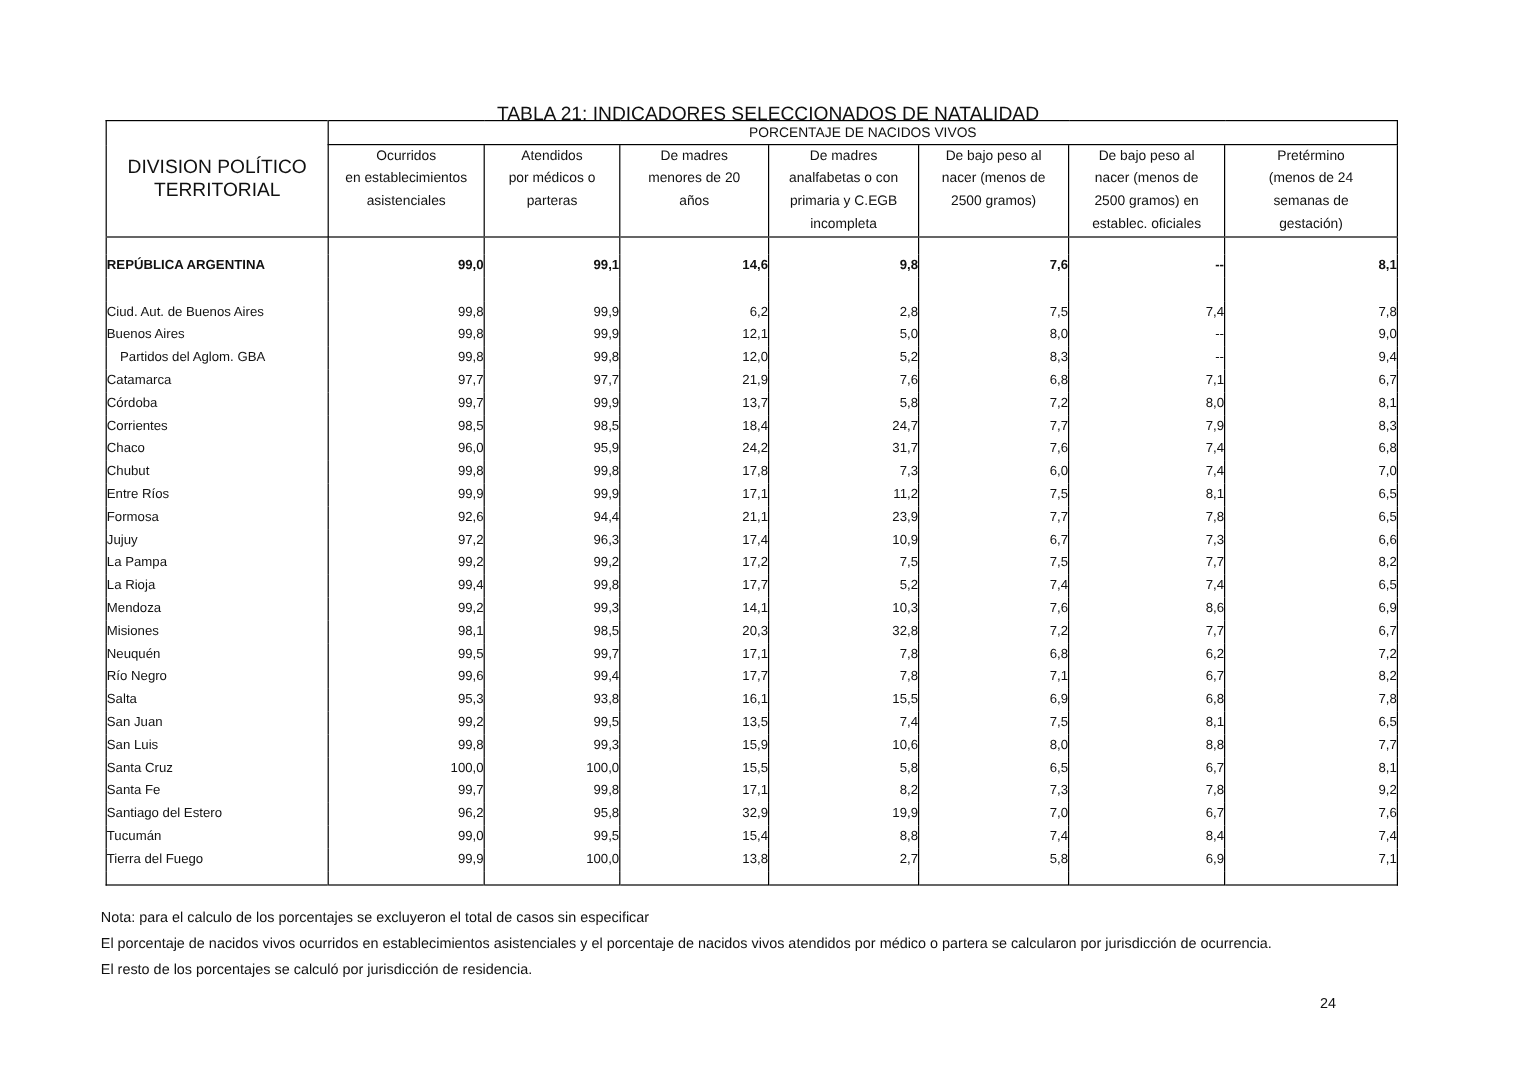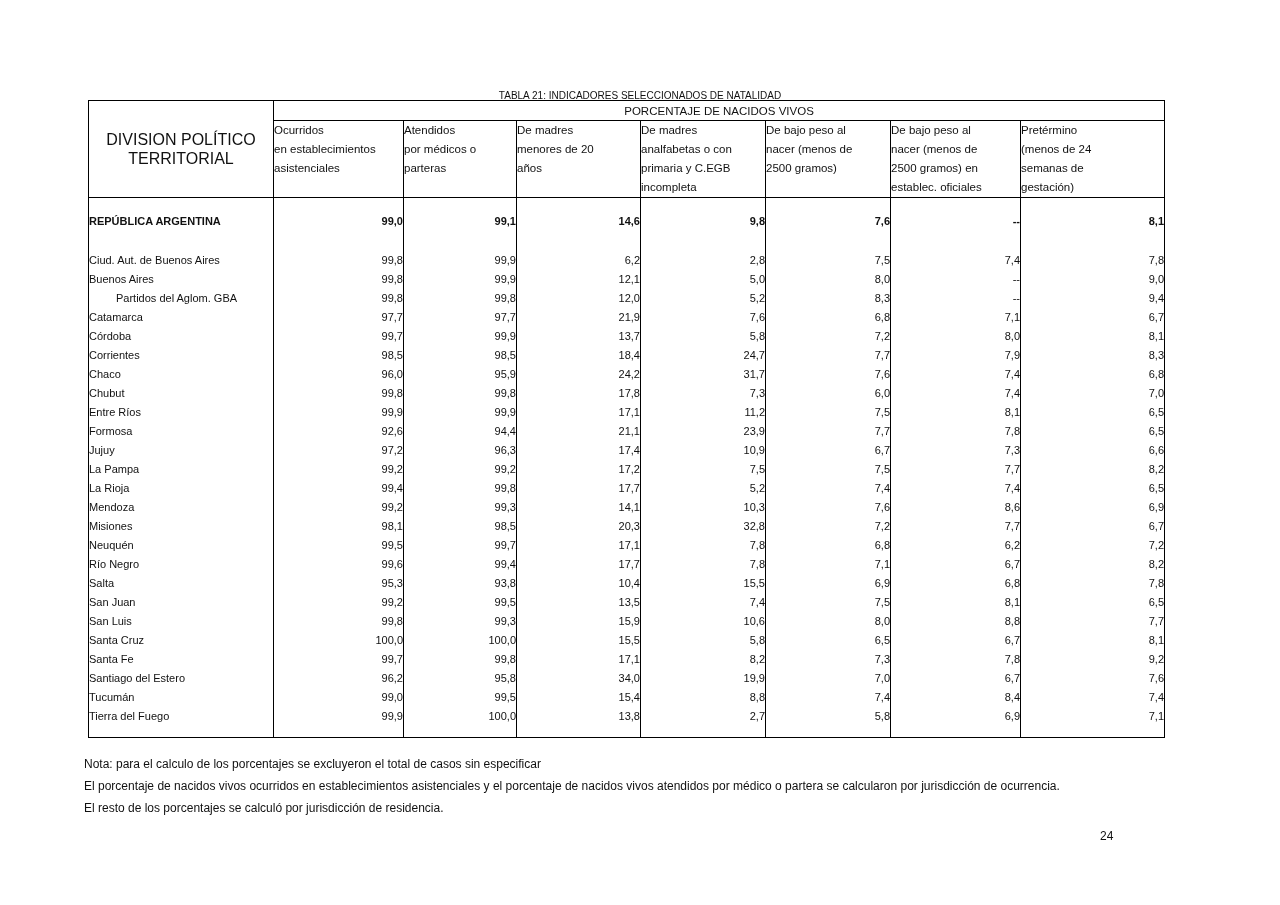--- a/index.html
+++ b/index.html
@@ -5,47 +5,47 @@
   html,body{margin:0;padding:0;background:#ffffff;}
   .page{
     position:relative;
     width:1280px;height:905px;
     background:#ffffff;color:#1a1a1a;
     font-family:"Liberation Sans", sans-serif;
     overflow:hidden;
   }
   .title-block{
     position:absolute;top:38px;left:0;width:1280px;
-    text-align:center;font-size:10px;line-height:23px;
+    text-align:center;font-size:16px;line-height:23px;
     white-space:pre-wrap;color:#111;
   }
   table.stats{
     position:absolute;left:88px;top:100px;
     width:1076px;border-collapse:collapse;table-layout:fixed;
     font-size:11px;color:#111;
     border:1px solid #000;
   }
   table.stats th, table.stats td{padding:0;margin:0;font-weight:normal;}
   th.corner{
     border-right:1px solid #000;border-bottom:1px solid #000;
     text-align:center;vertical-align:middle;
     white-space:pre-line;line-height:19px;font-size:16px;
   }
   th.group{
     border-bottom:1px solid #000;
     height:19px;text-align:center;vertical-align:middle;font-size:11.5px;
   }
   th.colhead{
     border-left:1px solid #000;border-bottom:1px solid #000;
-    height:76px;vertical-align:top;text-align:left;
+    height:76px;vertical-align:top;text-align:center;
     padding-top:3px;white-space:pre-line;line-height:19px;font-size:11.5px;
   }
   th.colhead:first-of-type{border-left:0;}
   td.lbl{text-align:left;padding-left:3px;overflow:hidden;white-space:nowrap;}
-  td.lbl.indent{padding-left:27px;margin-top:20px;}
+  td.lbl.indent{padding-left:11px;margin-top:20px;}
   td.num{text-align:right;padding-right:5px;border-left:1px solid #000;white-space:nowrap;}
   tr.r{height:19px;}
   tr.total-row td{font-weight:bold;}
   tr.sp-a{height:14px;}
   tr.sp-b{height:20px;}
   tr.sp-c{height:12px;}
   .notes{
     position:absolute;left:84px;top:753px;width:1100px;
     font-size:12px;line-height:22px;color:#111;
   }
@@ -306,21 +306,21 @@
           <td class="num">17,7</td>
           <td class="num">7,8</td>
           <td class="num">7,1</td>
           <td class="num">6,7</td>
           <td class="num">8,2</td>
         </tr>
         <tr class="r">
           <td class="lbl">Salta</td>
           <td class="num">95,3</td>
           <td class="num">93,8</td>
-          <td class="num">10,4</td>
+          <td class="num">16,1</td>
           <td class="num">15,5</td>
           <td class="num">6,9</td>
           <td class="num">6,8</td>
           <td class="num">7,8</td>
         </tr>
         <tr class="r">
           <td class="lbl">San Juan</td>
           <td class="num">99,2</td>
           <td class="num">99,5</td>
           <td class="num">13,5</td>
@@ -356,21 +356,21 @@
           <td class="num">17,1</td>
           <td class="num">8,2</td>
           <td class="num">7,3</td>
           <td class="num">7,8</td>
           <td class="num">9,2</td>
         </tr>
         <tr class="r">
           <td class="lbl">Santiago del Estero</td>
           <td class="num">96,2</td>
           <td class="num">95,8</td>
-          <td class="num">34,0</td>
+          <td class="num">32,9</td>
           <td class="num">19,9</td>
           <td class="num">7,0</td>
           <td class="num">6,7</td>
           <td class="num">7,6</td>
         </tr>
         <tr class="r">
           <td class="lbl">Tucumán</td>
           <td class="num">99,0</td>
           <td class="num">99,5</td>
           <td class="num">15,4</td>

